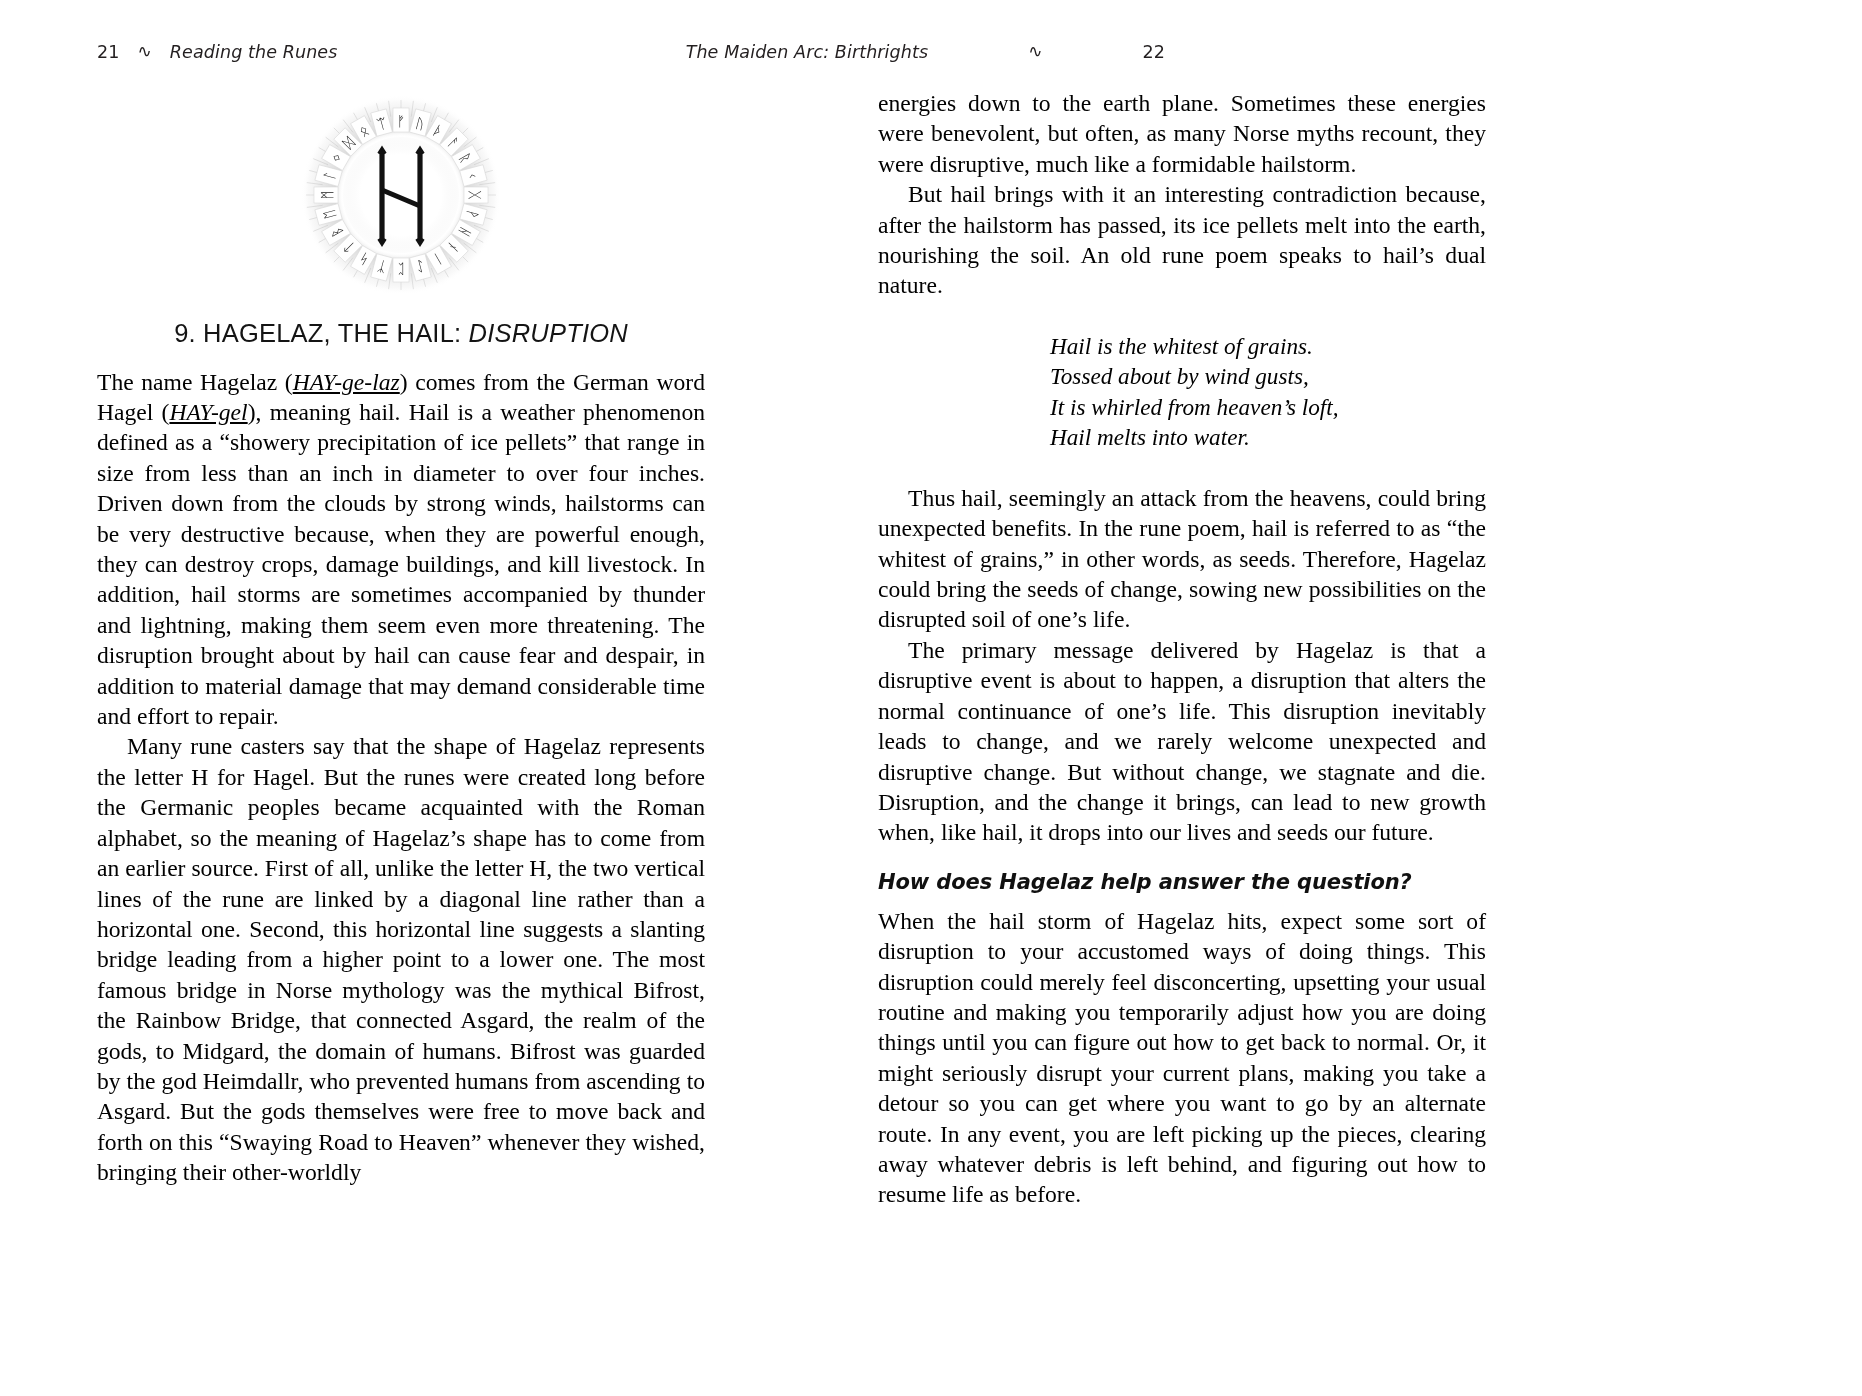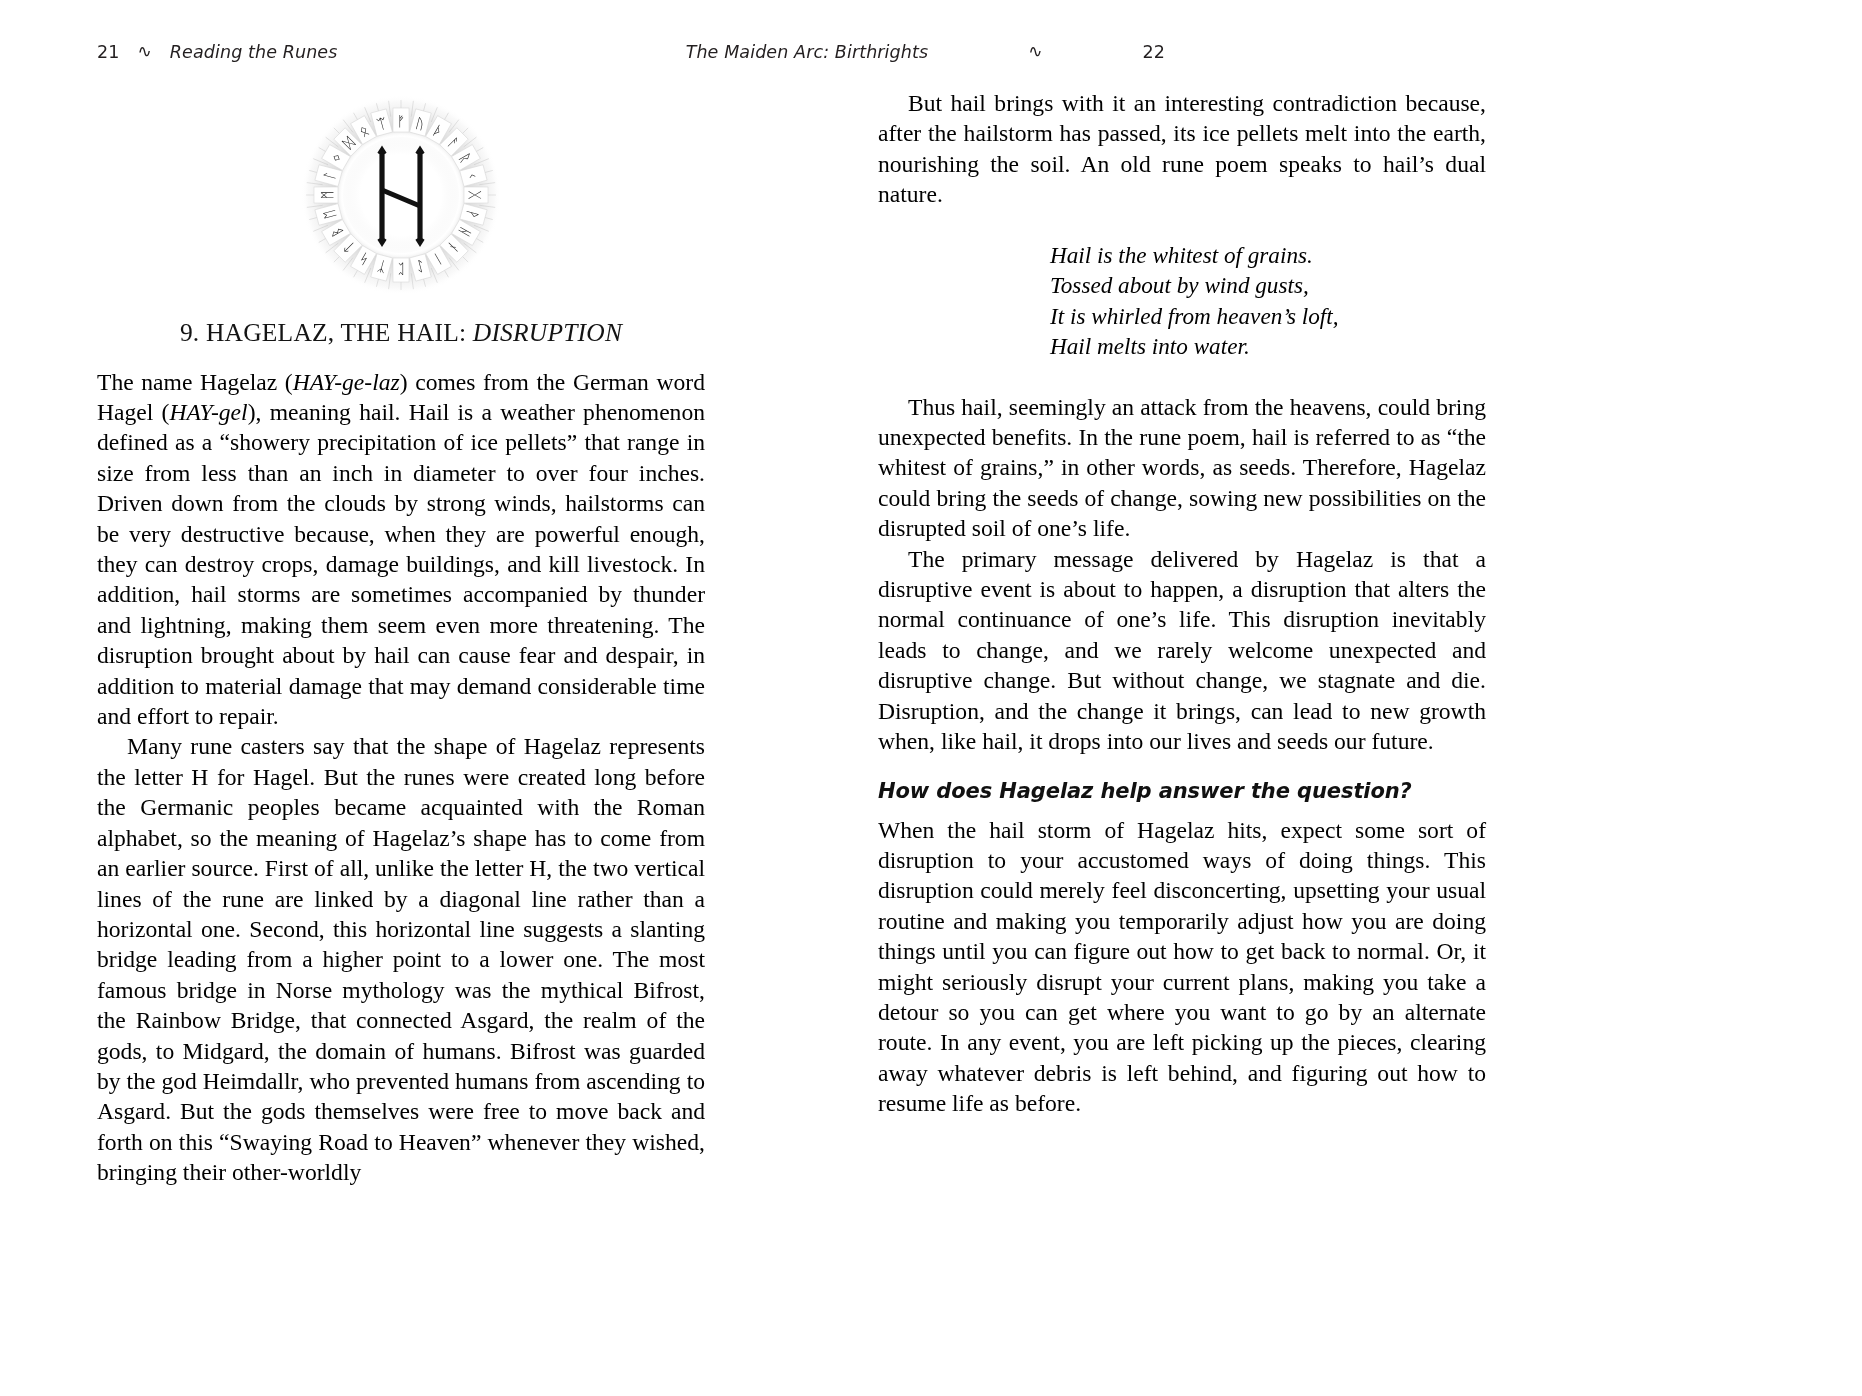--- a/index.html
+++ b/index.html
@@ -82,21 +82,21 @@
   }
   .rune-art {
     position: relative;
     width: 210px;
     height: 210px;
   }
   .rune-art svg { display: block; }
 
   
   .section-head {
-    font-family: Liberation Serif, serif;
+    font-family: Liberation Sans, sans-serif;
     font-size: 25.5px;
     font-weight: 400;
     text-align: center;
     letter-spacing: 0.2px;
     color: #141414;
     margin: 10px 0 18px 0;
     line-height: 1.2;
   }
   .section-head .em { font-style: italic; }
 
@@ -115,21 +115,21 @@
     font-family: "Liberation Serif", serif;
     font-size: 23.6px;
     line-height: 30.4px;
     text-align: justify;
     text-justify: inter-word;
     margin: 0;
     color: #010101;
     hyphens: manual;
   }
   p.body.indent { text-indent: 30px; }
-  p.body .it { font-style: italic; }
+  p.body .it { font-style: italic; text-decoration: underline; }
 
   
   .poem {
     margin: 30px 0 30px 0;
     padding-left: 172px;
     font-family: "Liberation Serif", serif;
     font-style: italic;
     font-size: 23.2px;
     line-height: 30.5px;
     color: #010101;
@@ -315,20 +315,21 @@
     <span class="rh-title">The Maiden Arc: Birthrights</span>
     <span class="rh-gap-r"></span>
     <span class="rh-orn">∿</span>
     <span class="rh-gap-r"></span>
     <span class="rh-folio">22</span>
   </div>
 
   <div class="page right">
     <div class="col-body">
 
+      <p class="body">energies down to the earth plane. Sometimes these energies were benevolent, but often, as many Norse myths recount, they were disruptive, much like a formidable hailstorm.</p>
       <p class="body indent">But hail brings with it an interesting contradiction because, after the hailstorm has passed, its ice pellets melt into the earth, nourishing the soil. An old rune poem speaks to hail’s dual nature.</p>
 
       <div class="poem">
         <div class="poem-line">Hail is the whitest of grains.</div>
         <div class="poem-line">Tossed about by wind gusts,</div>
         <div class="poem-line">It is whirled from heaven’s loft,</div>
         <div class="poem-line">Hail melts into water.</div>
       </div>
 
       <p class="body indent">Thus hail, seemingly an attack from the heavens, could bring unexpected benefits. In the rune poem, hail is referred to as “the whitest of grains,” in other words, as seeds. Therefore, Hagelaz could bring the seeds of change, sowing new possibilities on the disrupted soil of one’s life.</p>

